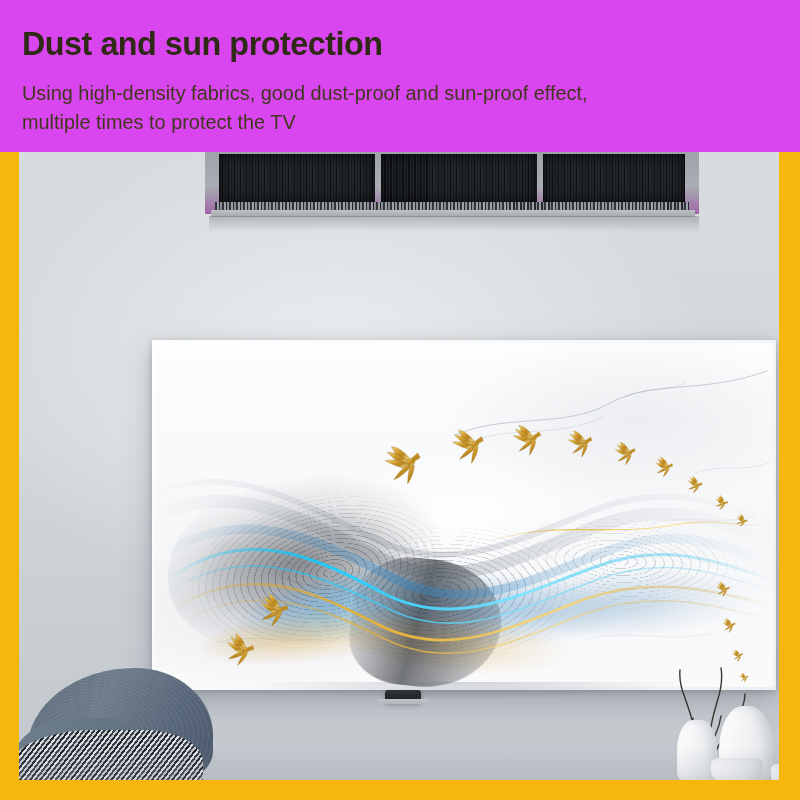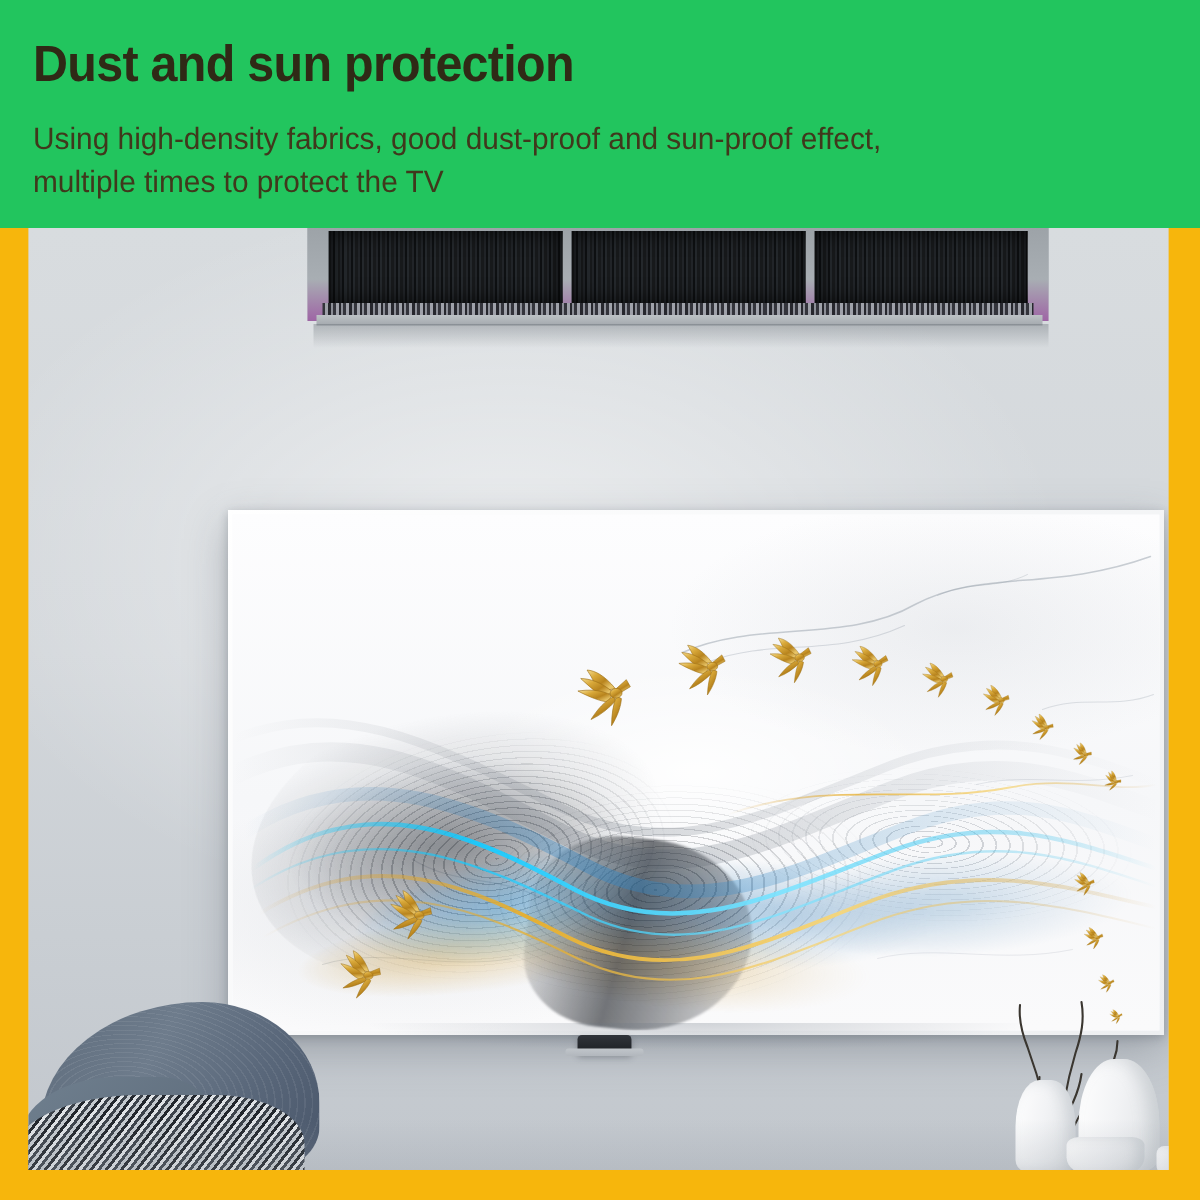--- a/index.html
+++ b/index.html
@@ -4,21 +4,21 @@
 <style>
   * { margin:0; padding:0; box-sizing:border-box; }
   html,body { width:800px; height:800px; overflow:hidden; }
   body {
     background:#F7B60C;
     font-family:"Liberation Sans", sans-serif;
     position:relative;
   }
 
   
-  #banner { position:absolute; left:0; top:0; width:800px; height:152px; background:#22c55e; }
+  #banner { position:absolute; left:0; top:0; width:800px; height:152px; background:#d946ef; }
   #headline {
     position:absolute; left:22px; top:24px;
     font-size:34px; font-weight:bold; color:#2F2A16;
     letter-spacing:-0.5px; transform:scaleX(0.95); transform-origin:left center;
     white-space:nowrap;
   }
   #subline {
     position:absolute; left:22px; top:78px; width:760px;
     font-size:20.5px; color:#40381C; line-height:29px;
     transform:scaleX(0.97); transform-origin:left top;

